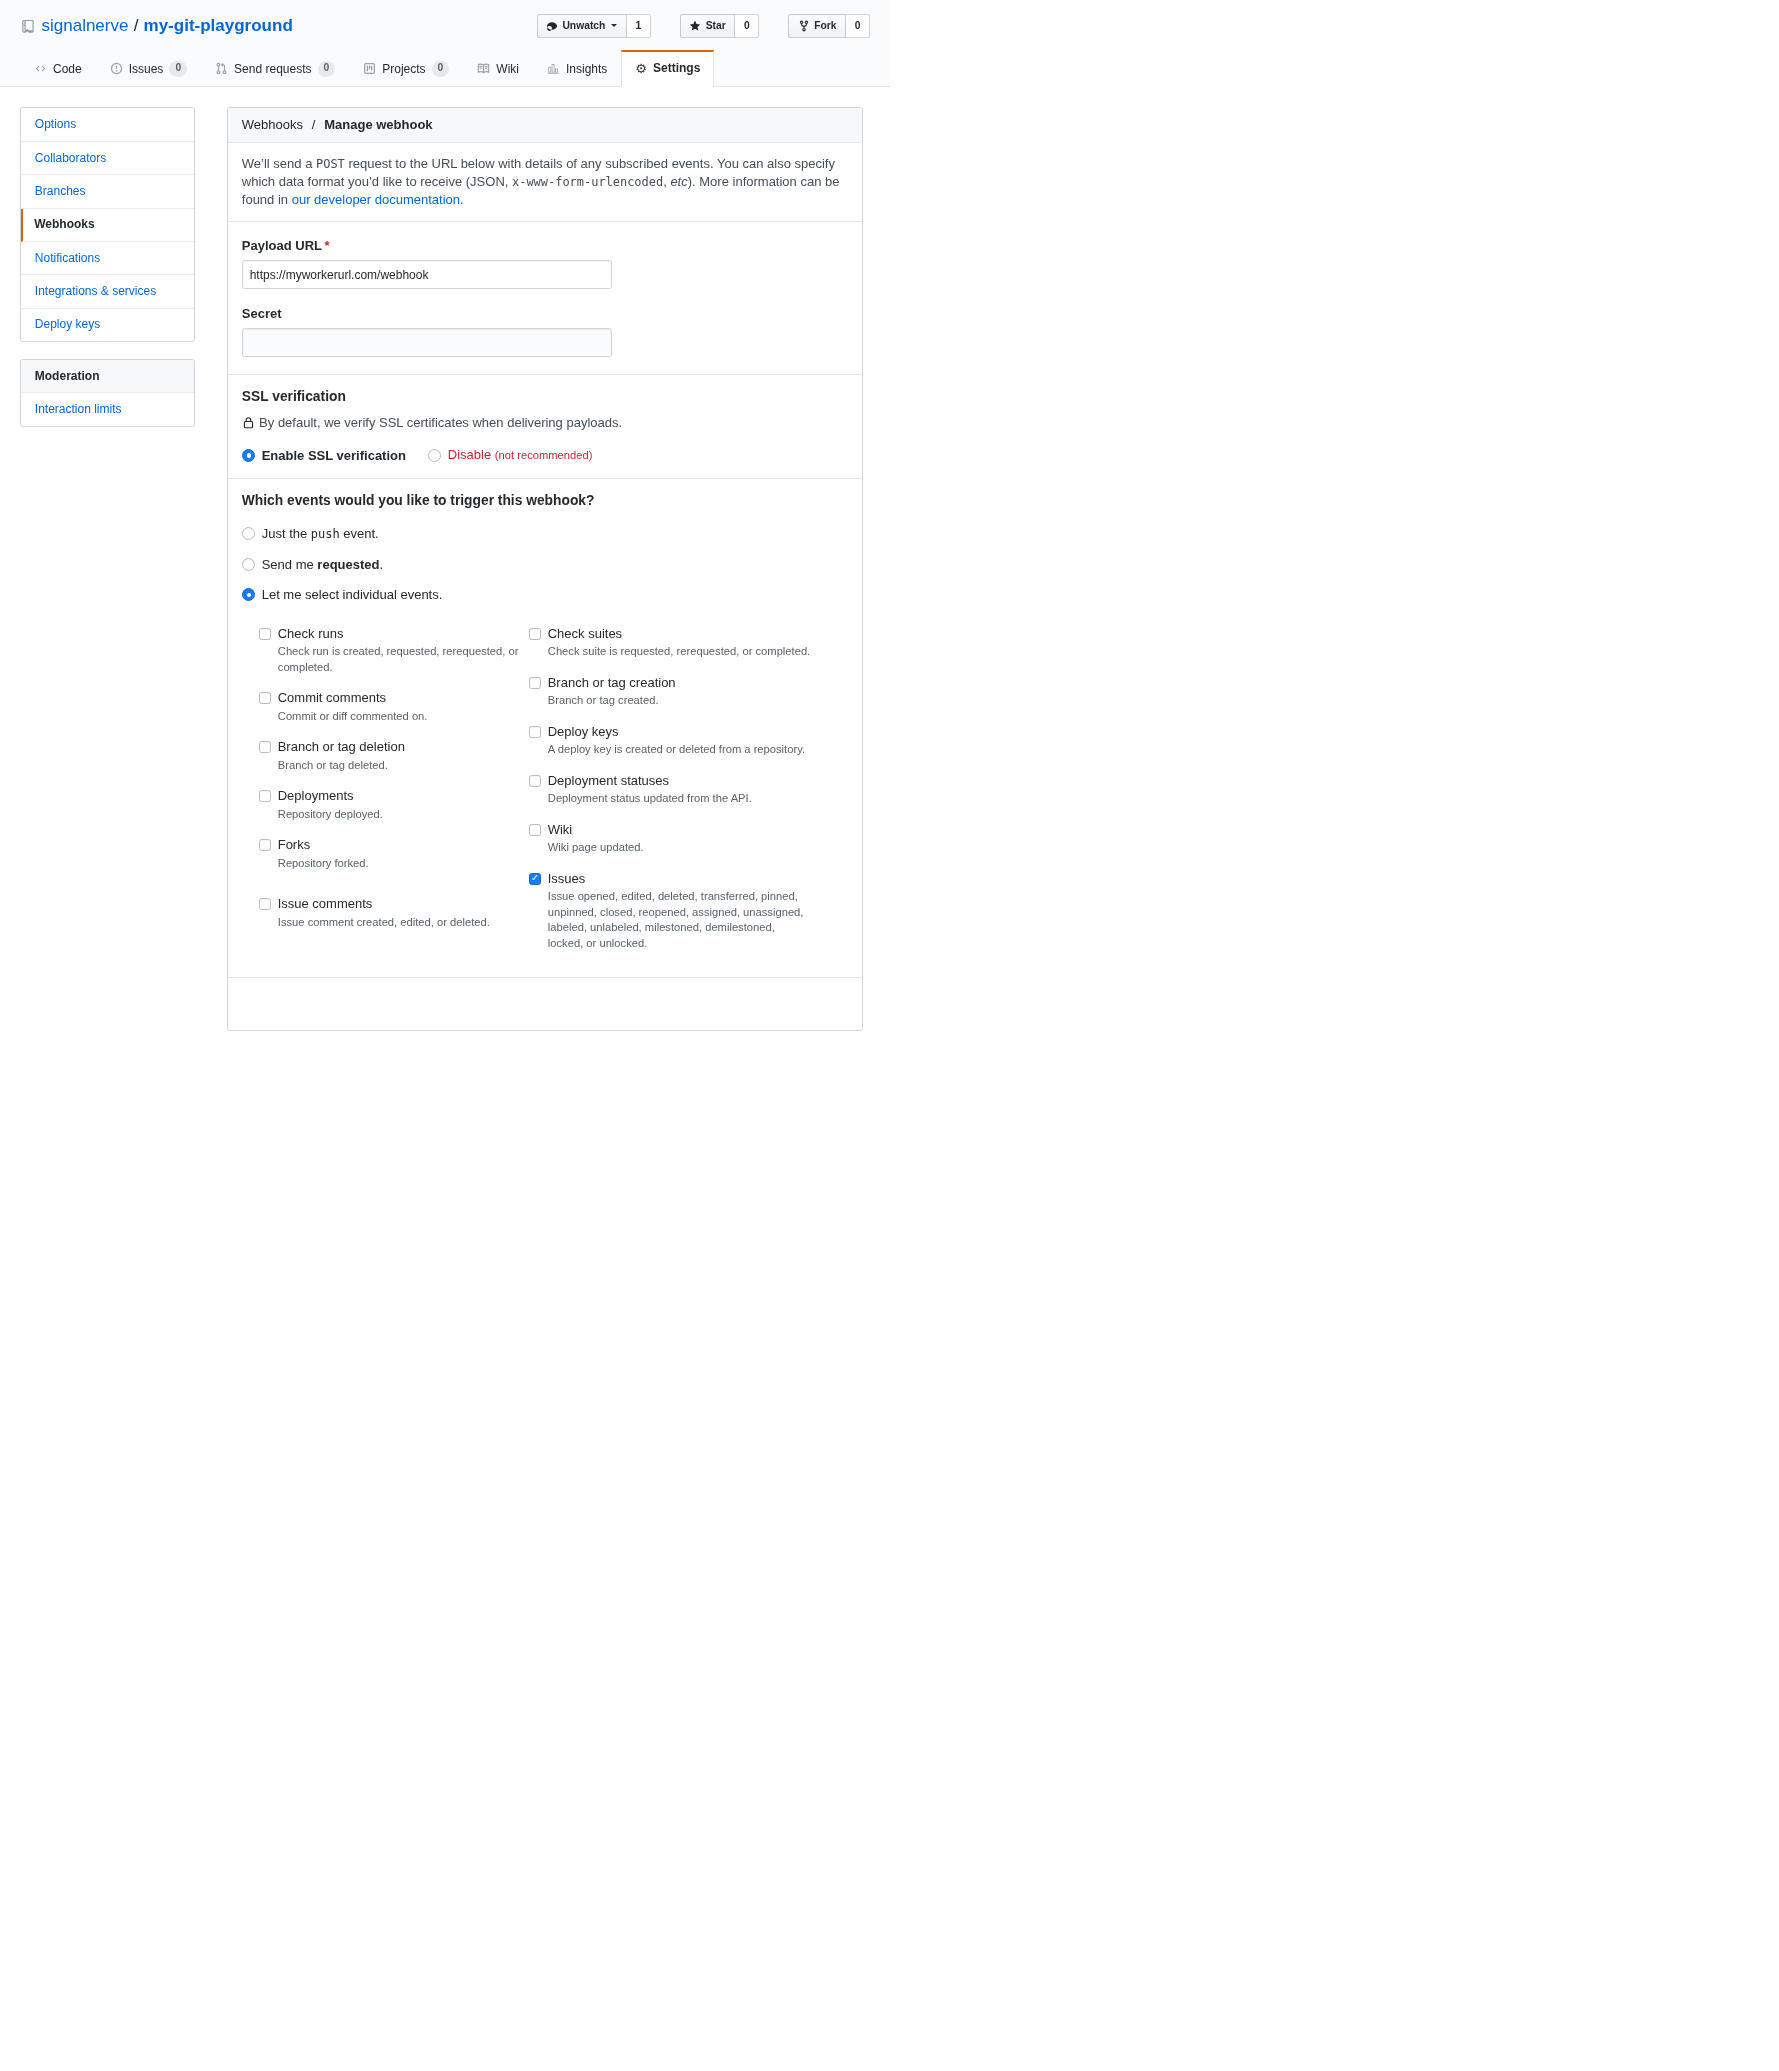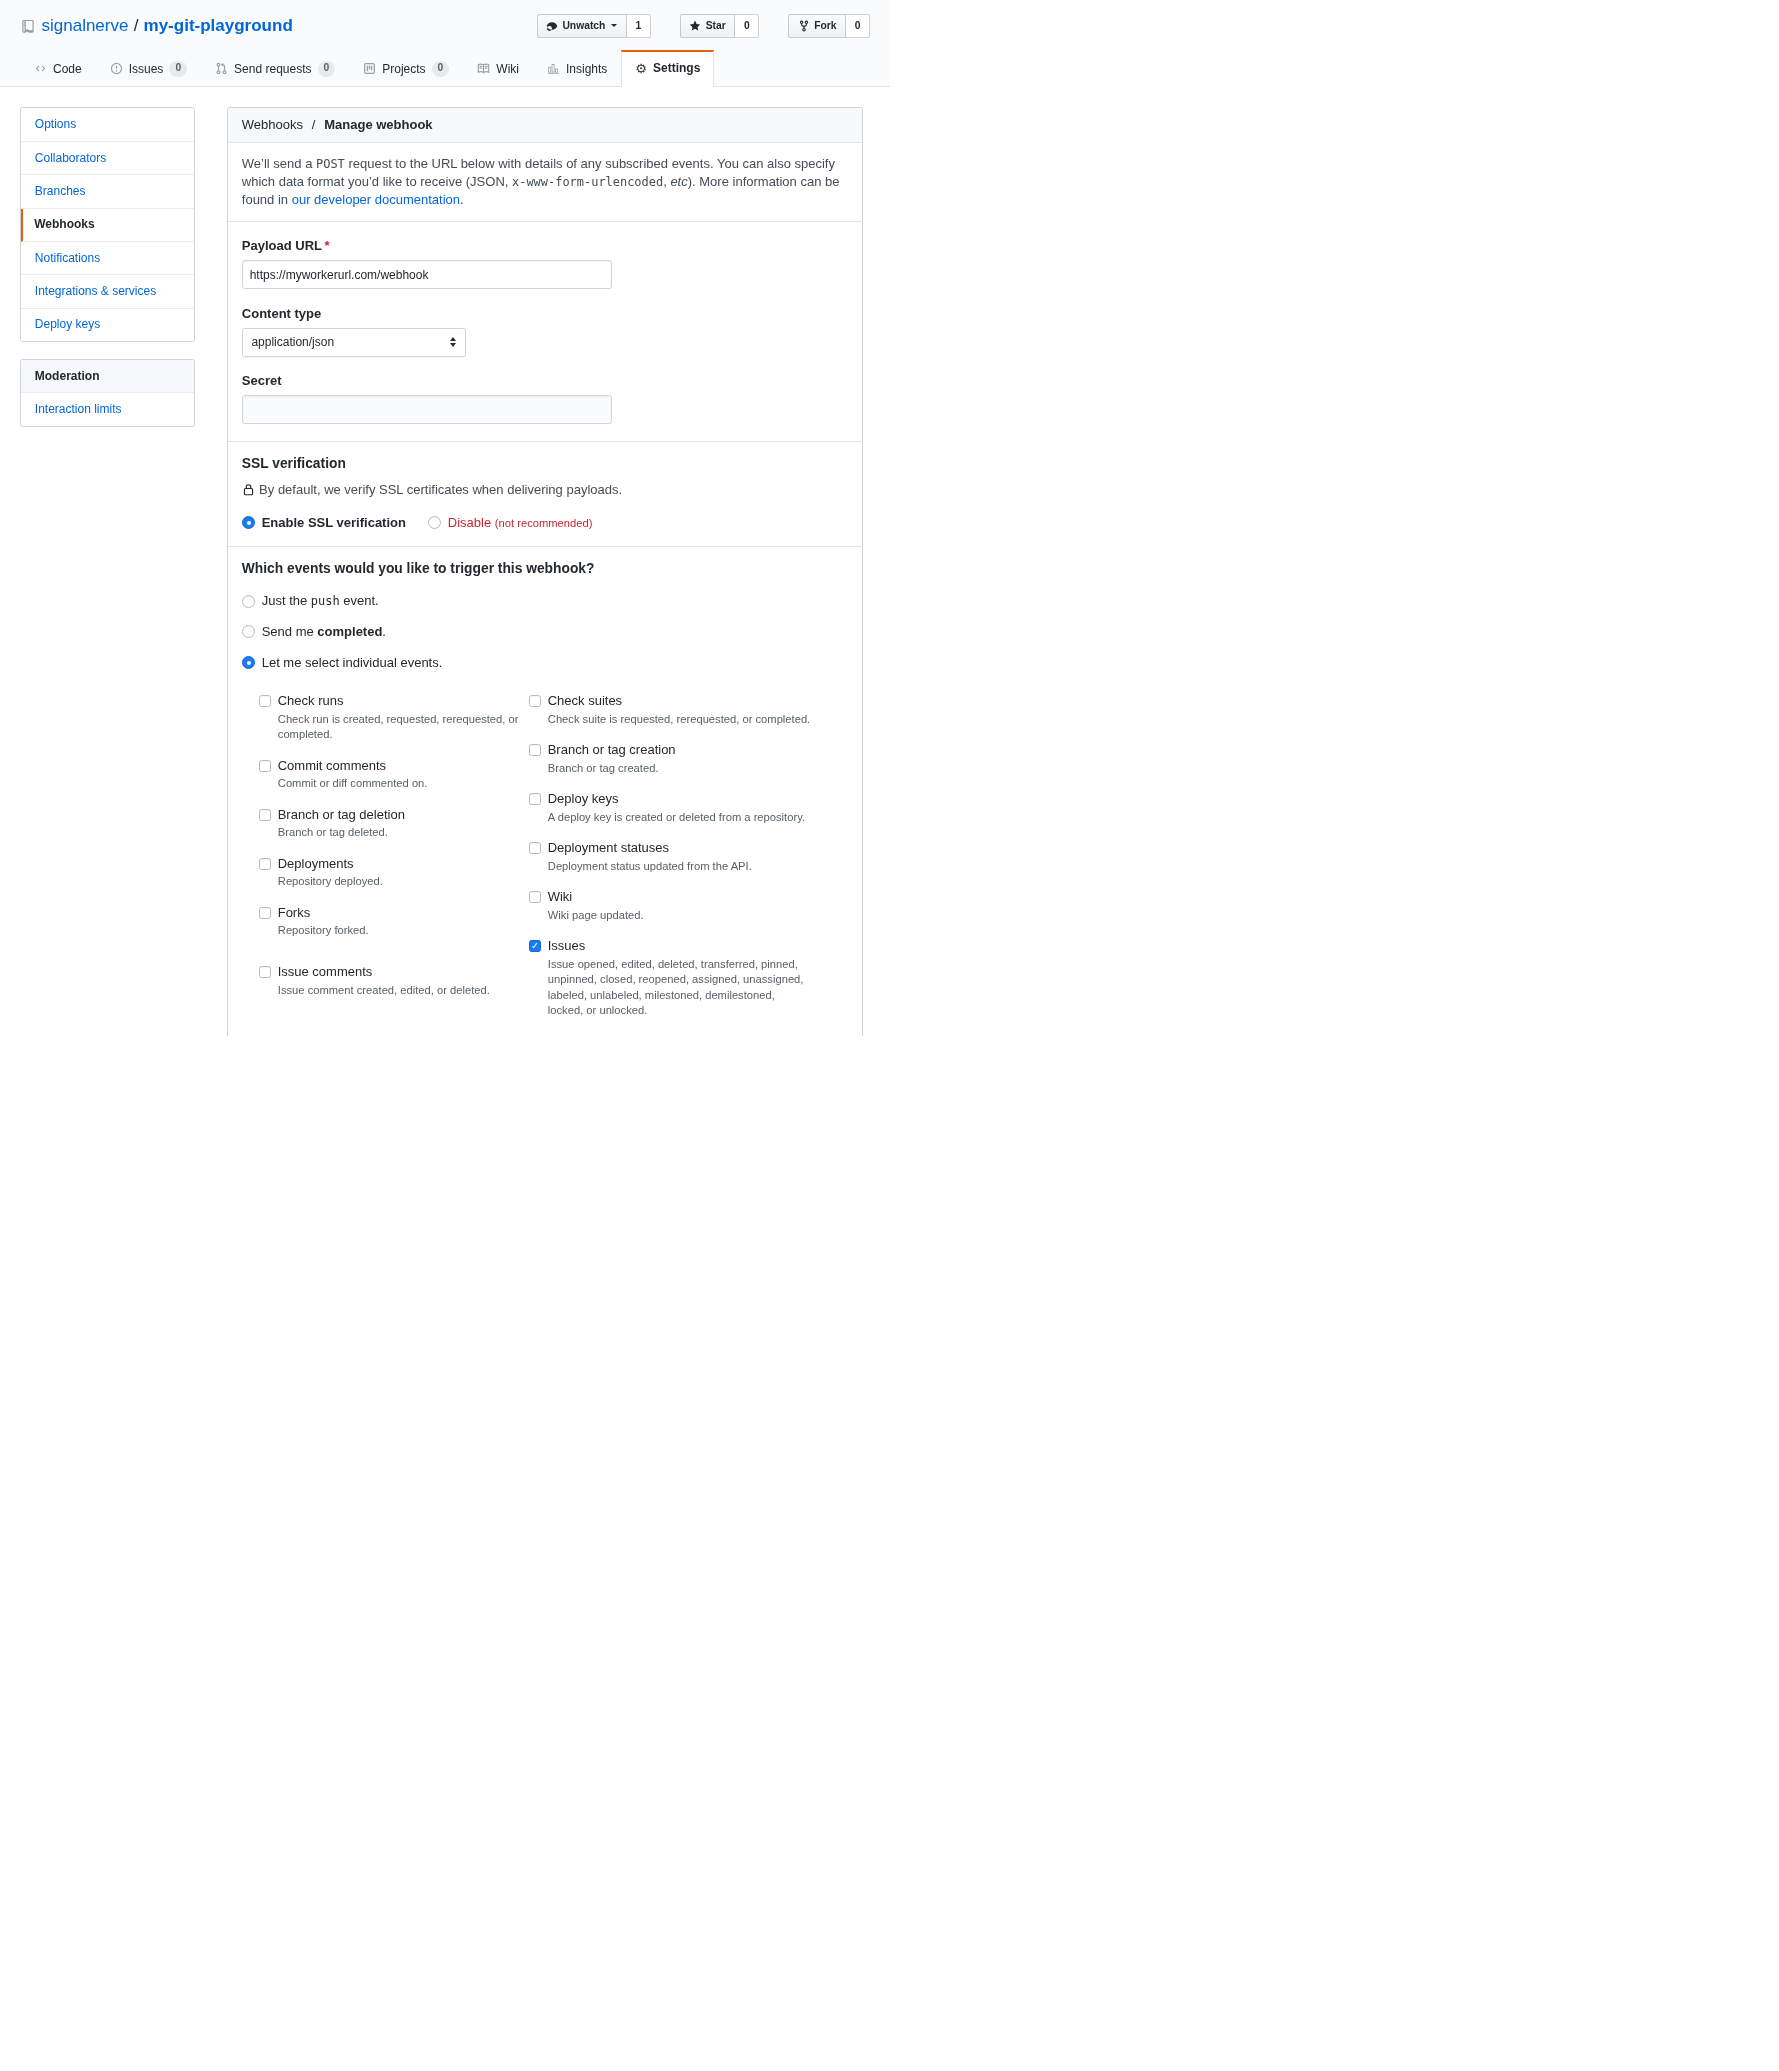--- a/index.html
+++ b/index.html
@@ -246,30 +246,20 @@
       <div class="section">
         <p class="intro"><span>We’ll send a </span><span class="mono">POST</span><span> request to the URL below with details of any subscribed events. You can also specify which data format you’d like to receive (JSON, </span><span class="mono">x-www-form-urlencoded</span><span>, </span><em>etc</em><span>). More information can be found in </span><a>our developer documentation</a><span>.</span></p>
       </div>
 
       <div class="section">
         <div class="form-group">
           <div class="form-label"><span>Payload URL</span><span class="req">*</span></div>
           <input class="text-input" type="text" value="https://myworkerurl.com/webhook" style="">
         </div>
         <div class="form-group">
-          <div class="form-label">Content type</div>
-          <div class="select">
-            <span>application/json</span>
-            <span class="updown">
-                <i class="up"></i>
-                <i class="dn"></i>
-              </span>
-          </div>
-        </div>
-        <div class="form-group">
           <div class="form-label">Secret</div>
           <input class="text-input muted-bg" type="text" value="" style="">
         </div>
       </div>
 
       <div class="section">
         <div class="h4">SSL verification</div>
         <div class="ssl-note">
           <svg class="octicon" width="13" height="13" viewBox="0 0 16 16" fill="none" stroke="#24292e" stroke-width="1.4">
               <rect x="3" y="6.8" width="10" height="7.6" rx="1.2"></rect>
@@ -293,21 +283,21 @@
       <div class="section">
         <div class="h4" style="margin-bottom:13.8px">Which events would you like to trigger this webhook?</div>
 
         <div class="events-radios">
           <div class="radio-line">
             <span class="radio"></span>
             <span><span>Just the </span><span class="mono">push</span><span> event.</span></span>
           </div>
           <div class="radio-line">
             <span class="radio"></span>
-            <span><span>Send me </span><span class="bold">completed</span><span>.</span></span>
+            <span><span>Send me </span><span class="bold">requested</span><span>.</span></span>
           </div>
           <div class="radio-line">
             <span class="radio on"></span>
             <span>Let me select individual events.</span>
           </div>
         </div>
 
         <div class="events-grid">
           <div class="col-left">
             <div class="event">

